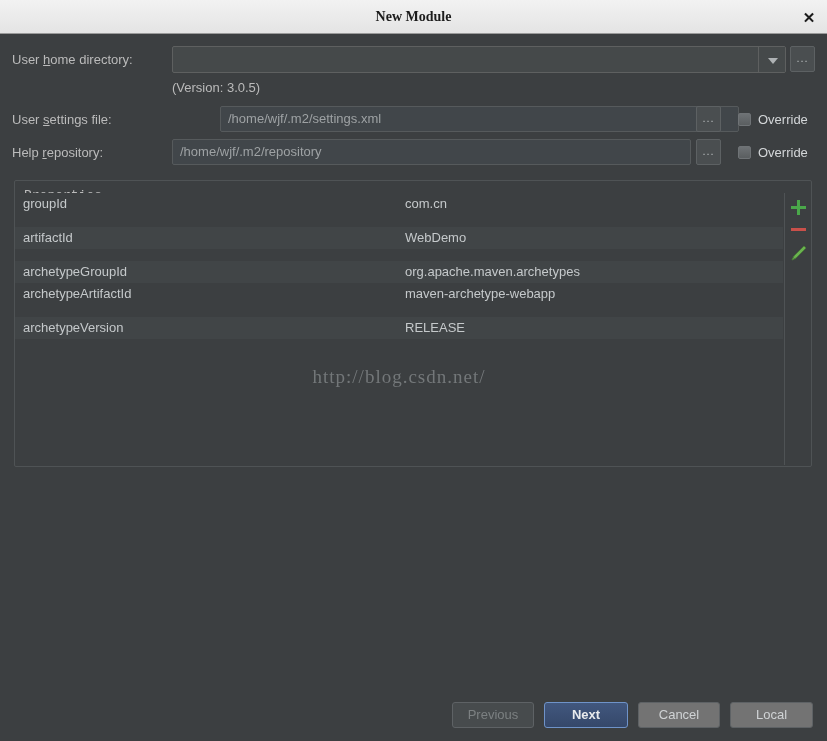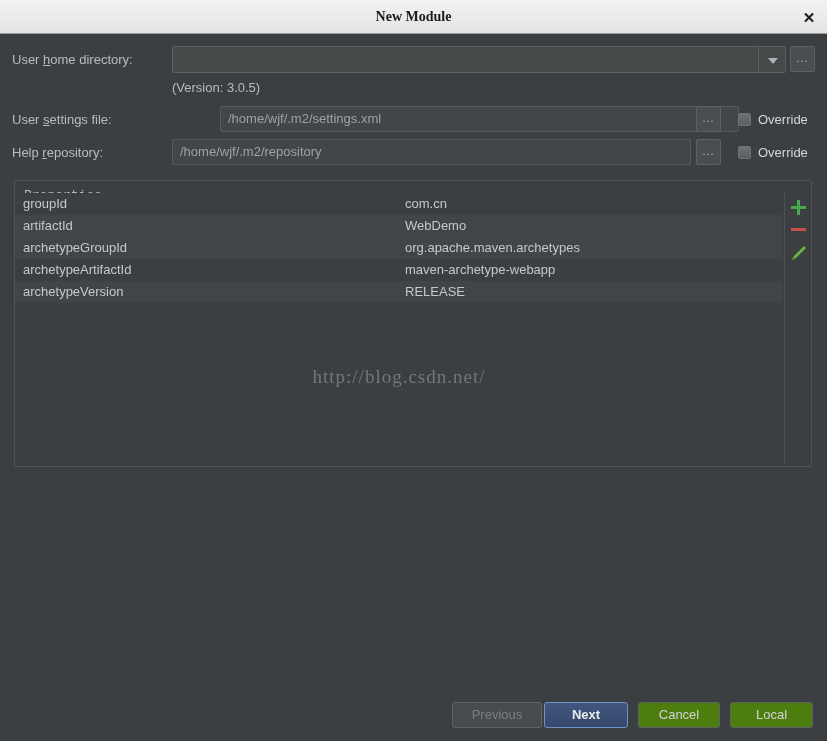--- a/index.html
+++ b/index.html
@@ -95,21 +95,21 @@
     font-size: 13px; color: #bbbbbb; font-family: Liberation Mono, monospace;
   }
   .table {
     position: absolute; left: 15px; top: 193px; width: 768px; height: 272px;
     background: #3c3f41; overflow: hidden;
   }
   .row {
     position: relative; height: 22px; width: 768px;
   }
   .row.odd  { background: #3c3f41; }
-  .row.even { background: #414547; }
+  .row.even { background: #414547; margin-top: 12px; }
   .row.selected { background: #3b72d4; }
   .row.selected::before {
     content: ""; position: absolute; left: 0; top: 0; right: 0; bottom: 0;
     border: 1px solid #7ba4ec; pointer-events: none;
   }
   .cell-key {
     position: absolute; left: 8px; top: 0; height: 22px; line-height: 22px;
     font-size: 13px; color: #c5c9cb; white-space: nowrap;
   }
   .cell-val {
@@ -134,21 +134,21 @@
     border-left: 1px solid #4f5355;
   }
   .tool-icon {
     position: absolute; left: 3px; width: 21px; height: 21px;
   }
 
   
   .btn {
     position: absolute; top: 702px; height: 26px;
     border: 1px solid #5e6265; border-radius: 3px;
-    background: #4d7c0f;
+    background: #737373;
     font-size: 13px; color: #d0d3d5;
     text-align: center; line-height: 24px;
   }
   .btn.disabled { color: #7c8082; background: #474b4d; }
   .btn.default {
     background: linear-gradient(#41577e, #35486a);
     border: 1px solid #6f93c9;
     color: #e8eaec; font-weight: bold;
   }
 </style>
@@ -231,16 +231,16 @@
       <rect x="3" y="9" width="15" height="3" fill="#c9504a"></rect>
     </svg>
   </div>
   <div class="tool-icon" style="top:50px;">
     <svg width="21" height="21" viewBox="0 0 21 21">
       <path d="M16 3 L18 5 L8 15 L4 17 L6 13 Z" fill="#6ab34f" stroke="#4a7d38" stroke-width="1"></path>
     </svg>
   </div>
 </div>
 
-<div class="btn disabled" style="left:452px; width:90px;">Previous</div>
+<div class="btn disabled" style="left:452px; width:82px;">Previous</div>
 <div class="btn default" style="left:544px; width:84px;">Next</div>
 <div class="btn" style="left:638px; width:82px;">Cancel</div>
 <div class="btn" style="left:730px; width:83px;">Local</div>
 
 </body></html>

